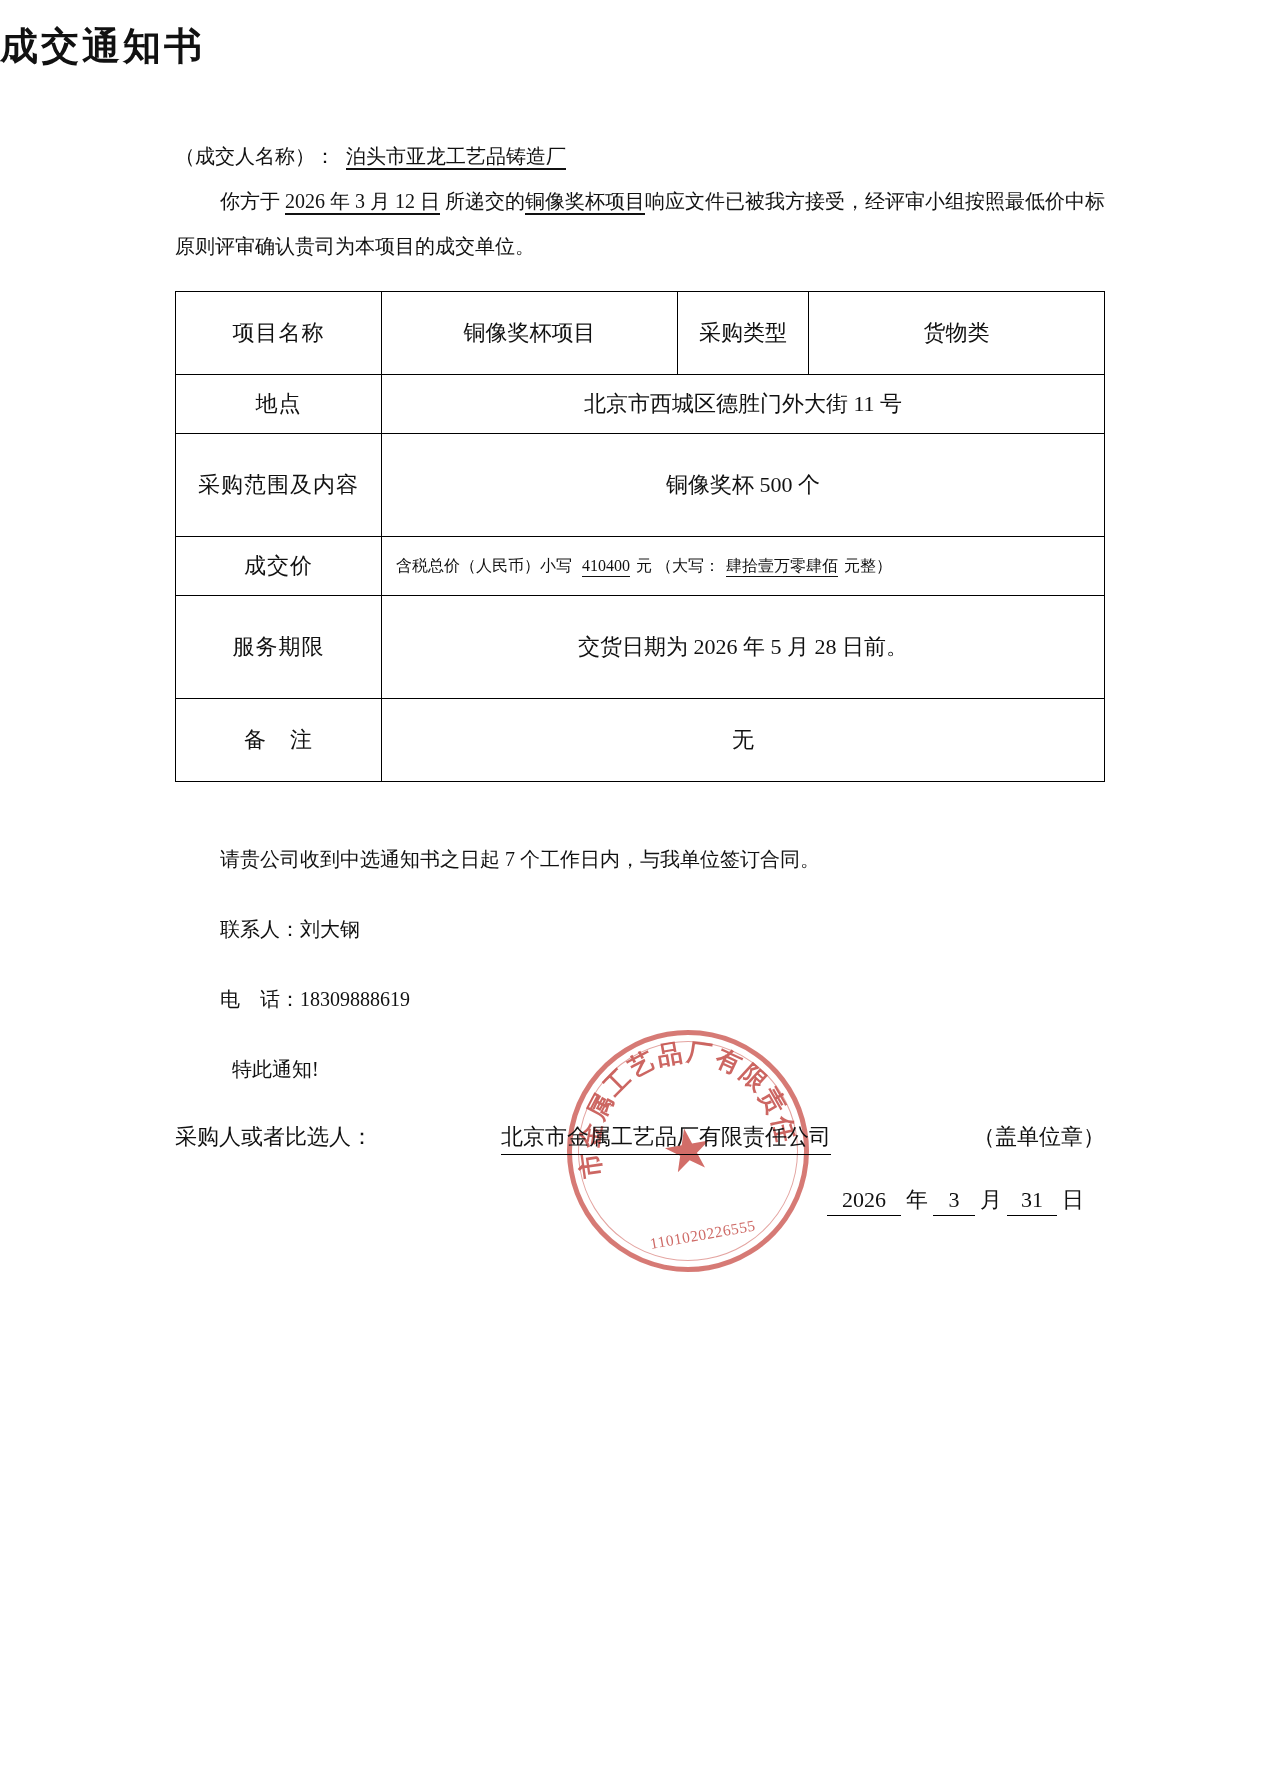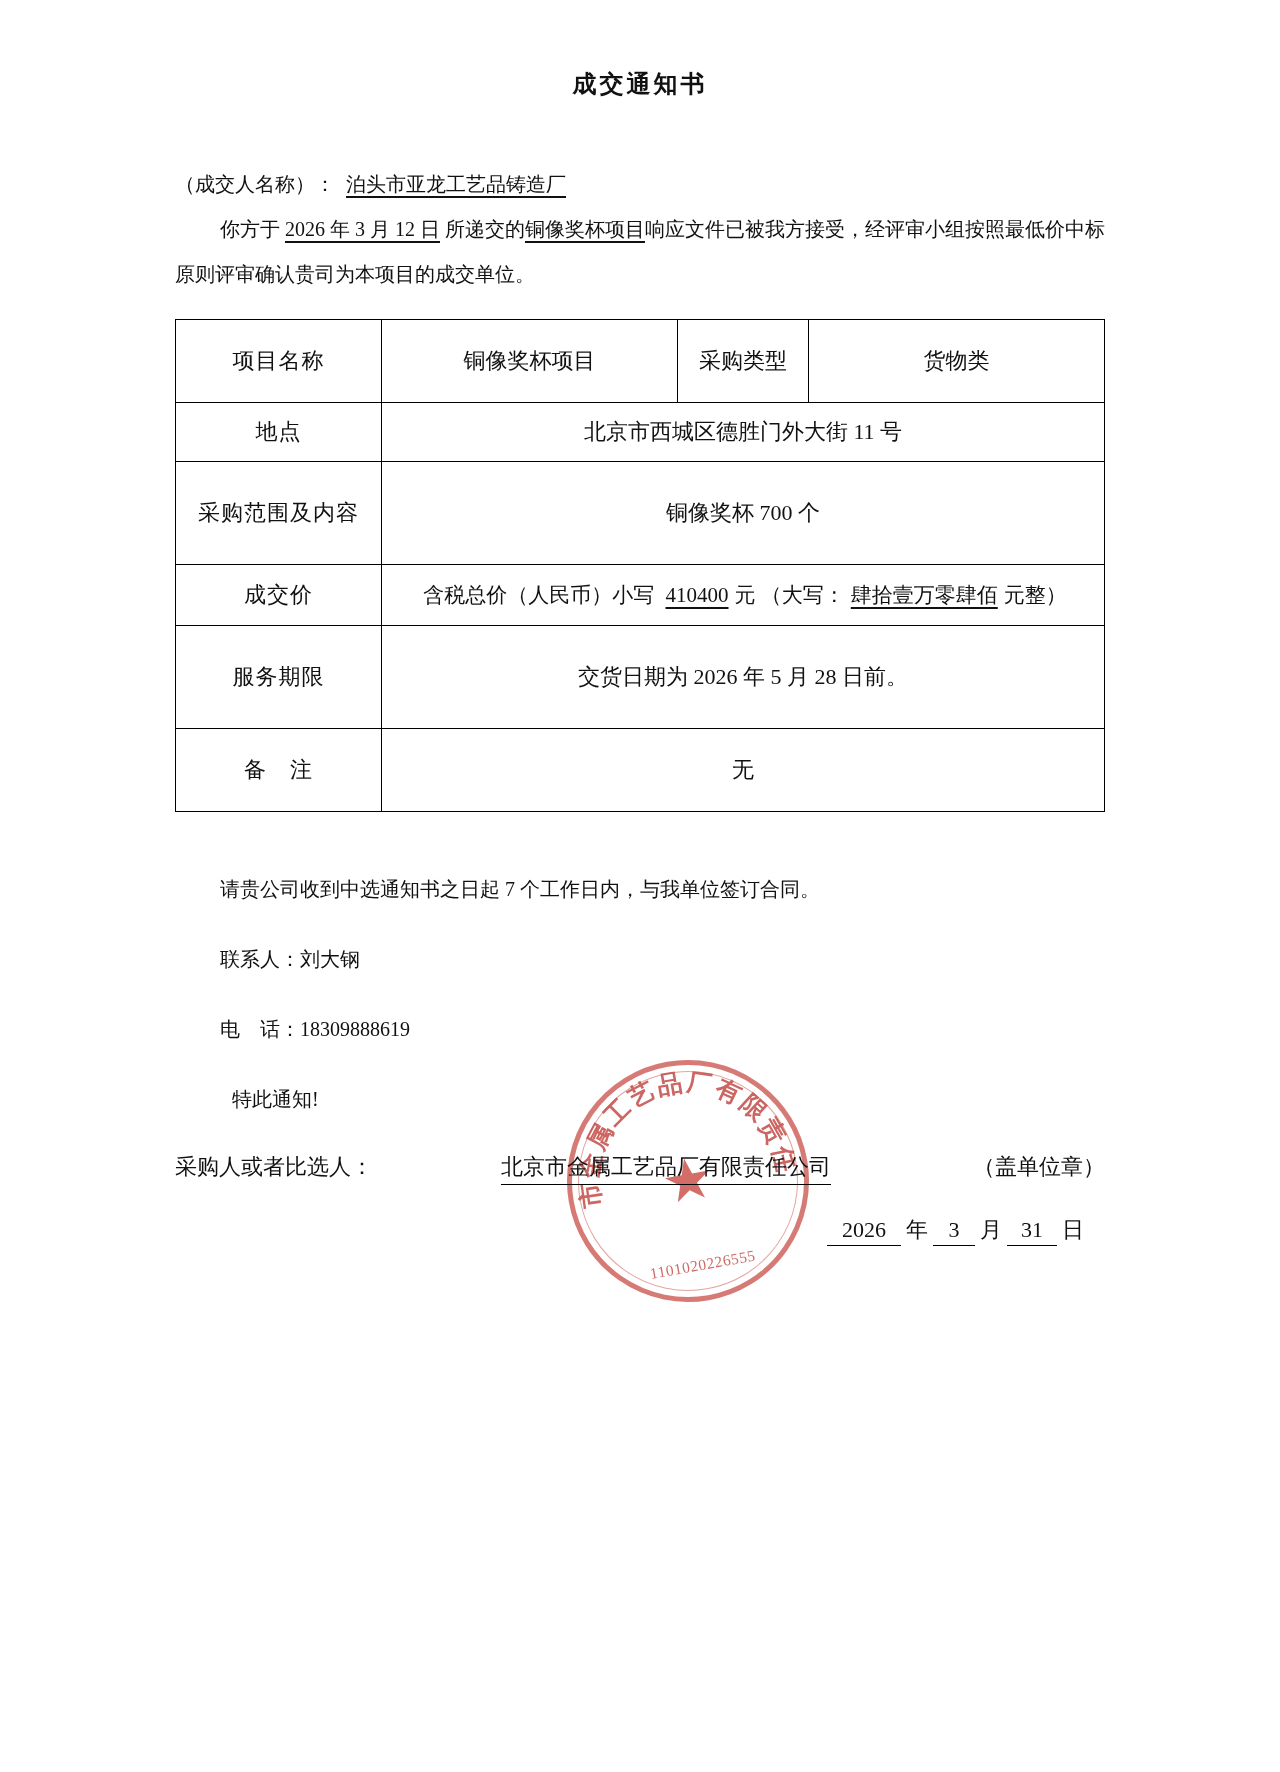--- a/index.html
+++ b/index.html
@@ -15,25 +15,24 @@
     position: relative;
     width: 1280px;
     height: 1772px;
     background: #ffffff;
     overflow: hidden;
     box-sizing: border-box;
   }
 
   
   .doc-title {
-    text-align: center;
-    font-size: 24px;
+    font-size: 38px;
     font-weight: bold;
     letter-spacing: 3px;
-    padding-top: 68px;
+    padding-top: 21px;
     font-family: "Liberation Serif", "DejaVu Serif", serif;
   }
 
   
   .intro {
     margin: 0 auto;
     width: 930px;
     padding-top: 62px;
     font-size: 20px;
     line-height: 45px;
@@ -85,24 +84,24 @@
   .cell-pad {
     padding: 14px 8px;
   }
   .row-tall .cell-pad {
     padding: 36px 8px;
   }
   .row-mid .cell-pad {
     padding: 26px 8px;
   }
   .price-line {
-    text-align: center;
+    text-align: left;
     padding: 16px 10px 16px 14px;
     white-space: nowrap;
-    font-size: 21px;
+    font-size: 16px;
   }
 
   
   .after {
     width: 840px;
     margin: 0 auto;
     padding-top: 60px;
     font-size: 20px;
     line-height: 34px;
   }
@@ -262,21 +261,21 @@
           </td>
           <td colspan="3">
             <div class="cell-pad">北京市西城区德胜门外大街 11 号</div>
           </td>
         </tr>
         <tr class="row-tall">
           <td class="label">
             <div class="cell-pad">采购范围及内容</div>
           </td>
           <td colspan="3">
-            <div class="cell-pad">铜像奖杯 700 个</div>
+            <div class="cell-pad">铜像奖杯 500 个</div>
           </td>
         </tr>
         <tr>
           <td class="label">
             <div class="cell-pad">成交价</div>
           </td>
           <td colspan="3">
             <div class="price-line">
               <span>含税总价（人民币）小写</span>
               <span class="pad-u">410400</span><span>元</span>

